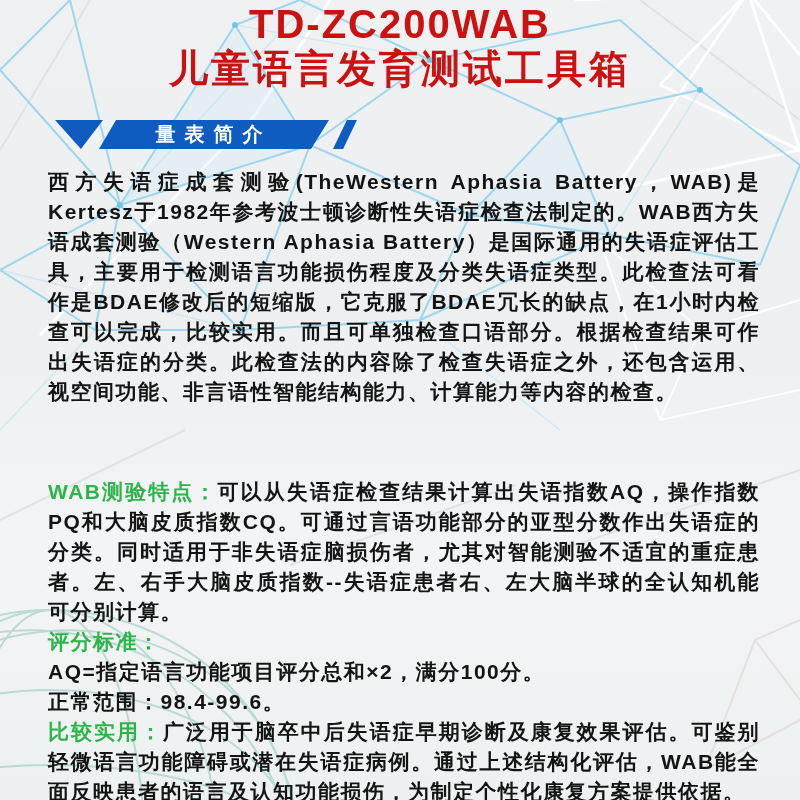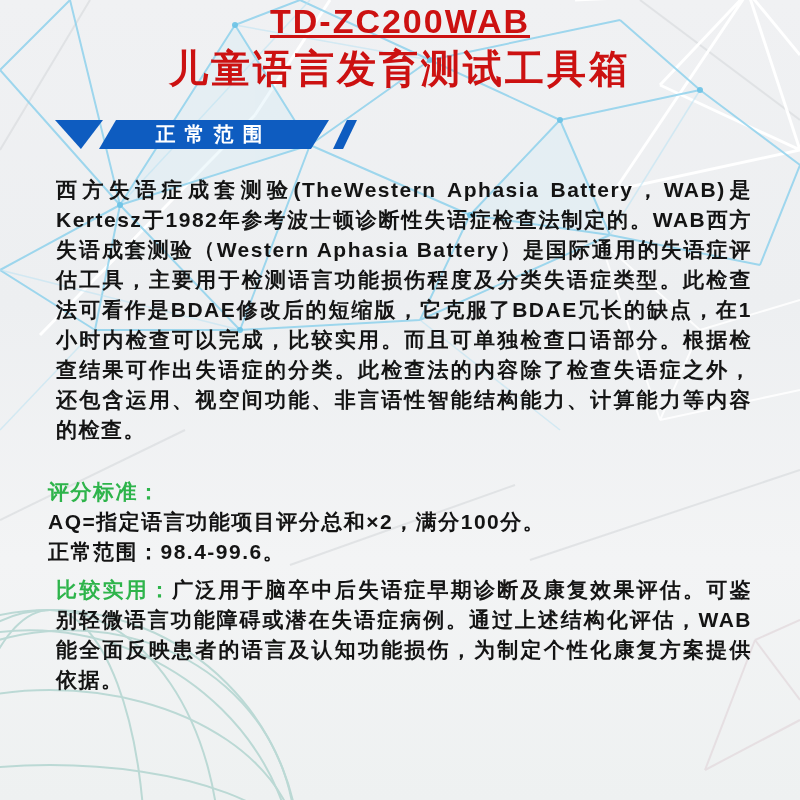--- a/index.html
+++ b/index.html
@@ -9,23 +9,22 @@
     overflow:hidden;
     background:linear-gradient(180deg,#f0f1f3 0%,#edeff1 38%,#f3f4f5 70%,#eef1f1 100%);
     font-family:"Liberation Sans","DejaVu Sans",sans-serif;
     font-weight:bold;
     color:#141414;
   }
   .bg-mesh{position:absolute;left:0;top:0;width:800px;height:800px;}
 
   .model-title{
     position:absolute;top:2px;left:0;width:100%;
-    text-align:center;font-size:34px;letter-spacing:2px;
+    text-align:center;font-size:40px;letter-spacing:2px;
     color:var(--accent-red,#cc1111);
-    text-decoration:underline;
   }
   .main-title{
     position:absolute;top:42px;left:0;width:100%;
     text-align:center;font-size:39px;letter-spacing:3px;
     color:var(--accent-red,#cc1111);
   }
 
   .banner{position:absolute;left:55px;width:300px;height:29px;}
   .banner .tri{
     position:absolute;left:0;top:0;width:48px;height:29px;
@@ -49,21 +48,21 @@
   .banner-intro{top:120px;}
   .banner-test{top:429px;}
 
   .body-text{
     position:absolute;left:48px;width:712px;
     font-size:21px;line-height:30px;letter-spacing:1.5px;
     text-align:justify;
   }
   .intro-text{top:167px;}
   .test-text{top:477px;}
-  .body-text p{margin:8px;padding:0;}
+  .body-text p{margin:0;padding:0;}
   .glabel{color:var(--label-green,#2eb44b);}
   .scoring-line{white-space:nowrap;}
 </style>
 </head>
 <body>
 
 <div class="page">
 
   <svg class="bg-mesh" viewBox="0 0 800 800" xmlns="http://www.w3.org/2000/svg" aria-hidden="true">
 
@@ -120,30 +119,31 @@
       <path d="M755,640 L800,700 M755,640 L705,770 M705,770 L800,720 M755,640 L800,620"></path>
     </g>
   </svg>
 
   <div class="model-title">TD-ZC200WAB</div>
   <div class="main-title">儿童语言发育测试工具箱</div>
 
   <div class="banner blue banner-intro">
     <div class="tri"></div>
     <div class="ribbon">
-      <span class="banner-label">正常范围</span>
+      <span class="banner-label">量表简介</span>
     </div>
     <div class="tail"></div>
   </div>
 
   <div class="body-text intro-text">
     <p>西方失语症成套测验(TheWestern Aphasia Battery，WAB)是Kertesz于1982年参考波士顿诊断性失语症检查法制定的。WAB西方失语成套测验（Western Aphasia Battery）是国际通用的失语症评估工具，主要用于检测语言功能损伤程度及分类失语症类型。此检查法可看作是BDAE修改后的短缩版，它克服了BDAE冗长的缺点，在1小时内检查可以完成，比较实用。而且可单独检查口语部分。根据检查结果可作出失语症的分类。此检查法的内容除了检查失语症之外，还包含运用、视空间功能、非言语性智能结构能力、计算能力等内容的检查。</p>
   </div>
 
 
   <div class="body-text test-text">
+    <p><span class="glabel">WAB测验特点：</span><span>可以从失语症检查结果计算出失语指数AQ，操作指数PQ和大脑皮质指数CQ。可通过言语功能部分的亚型分数作出失语症的分类。同时适用于非失语症脑损伤者，尤其对智能测验不适宜的重症患者。左、右手大脑皮质指数--失语症患者右、左大脑半球的全认知机能可分别计算。</span></p>
     <div class="glabel">评分标准：</div>
     <div class="scoring-line">AQ=指定语言功能项目评分总和×2，满分100分。</div>
     <div class="scoring-line">正常范围：98.4-99.6。</div>
     <p><span class="glabel">比较实用：</span><span>广泛用于脑卒中后失语症早期诊断及康复效果评估。可鉴别轻微语言功能障碍或潜在失语症病例。通过上述结构化评估，WAB能全面反映患者的语言及认知功能损伤，为制定个性化康复方案提供依据。</span></p>
   </div>
 
 </div>
 
 </body></html>

